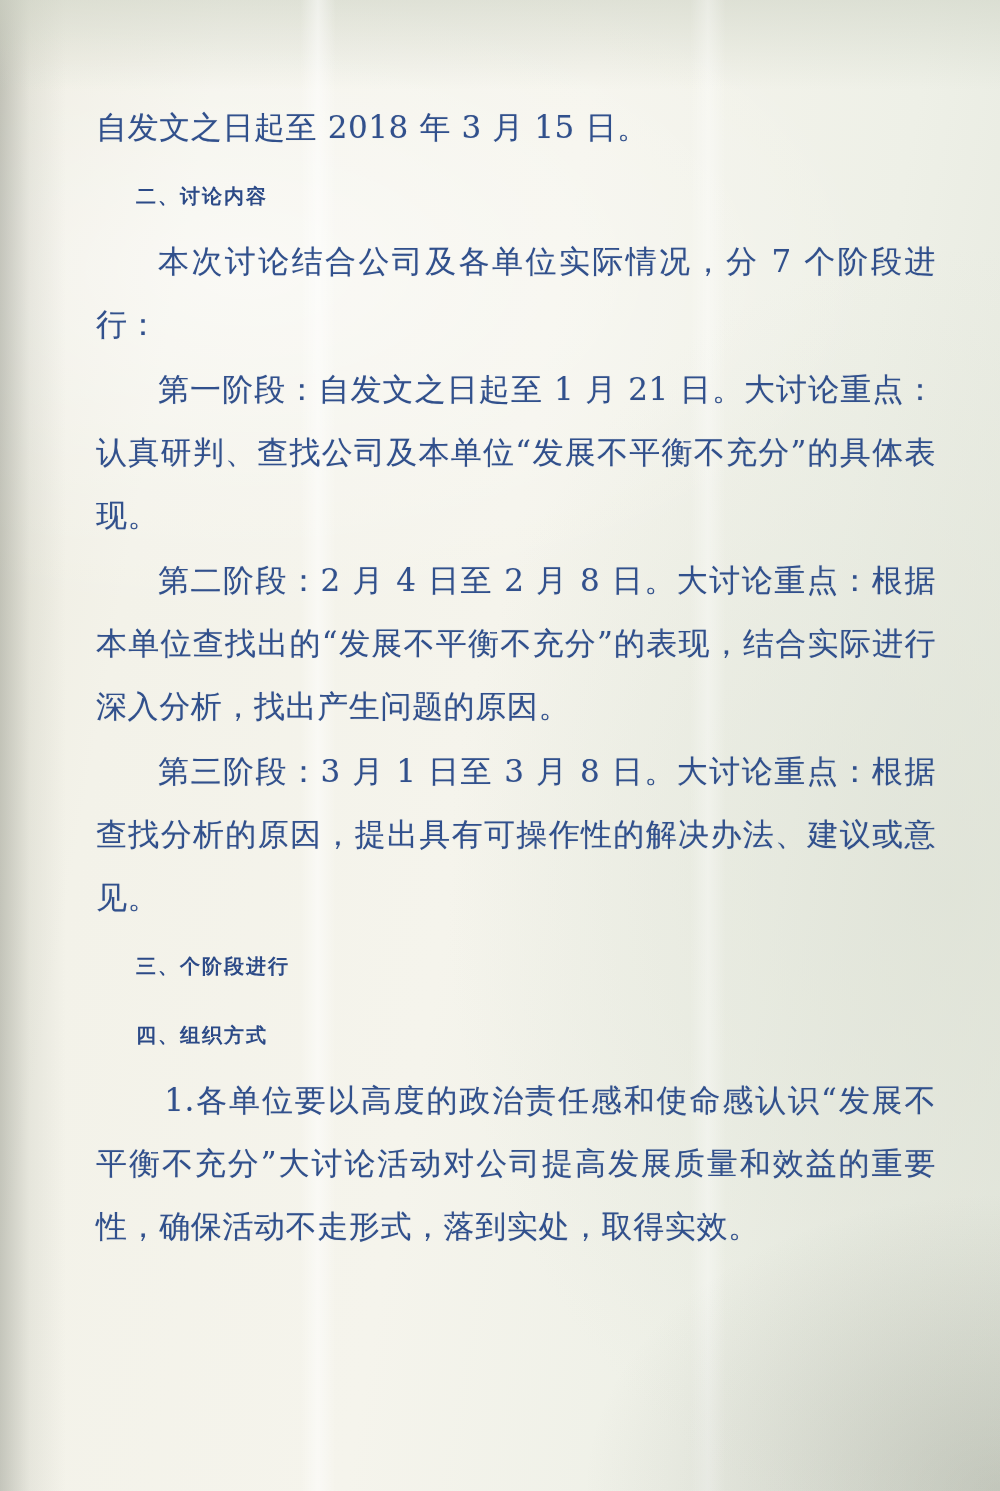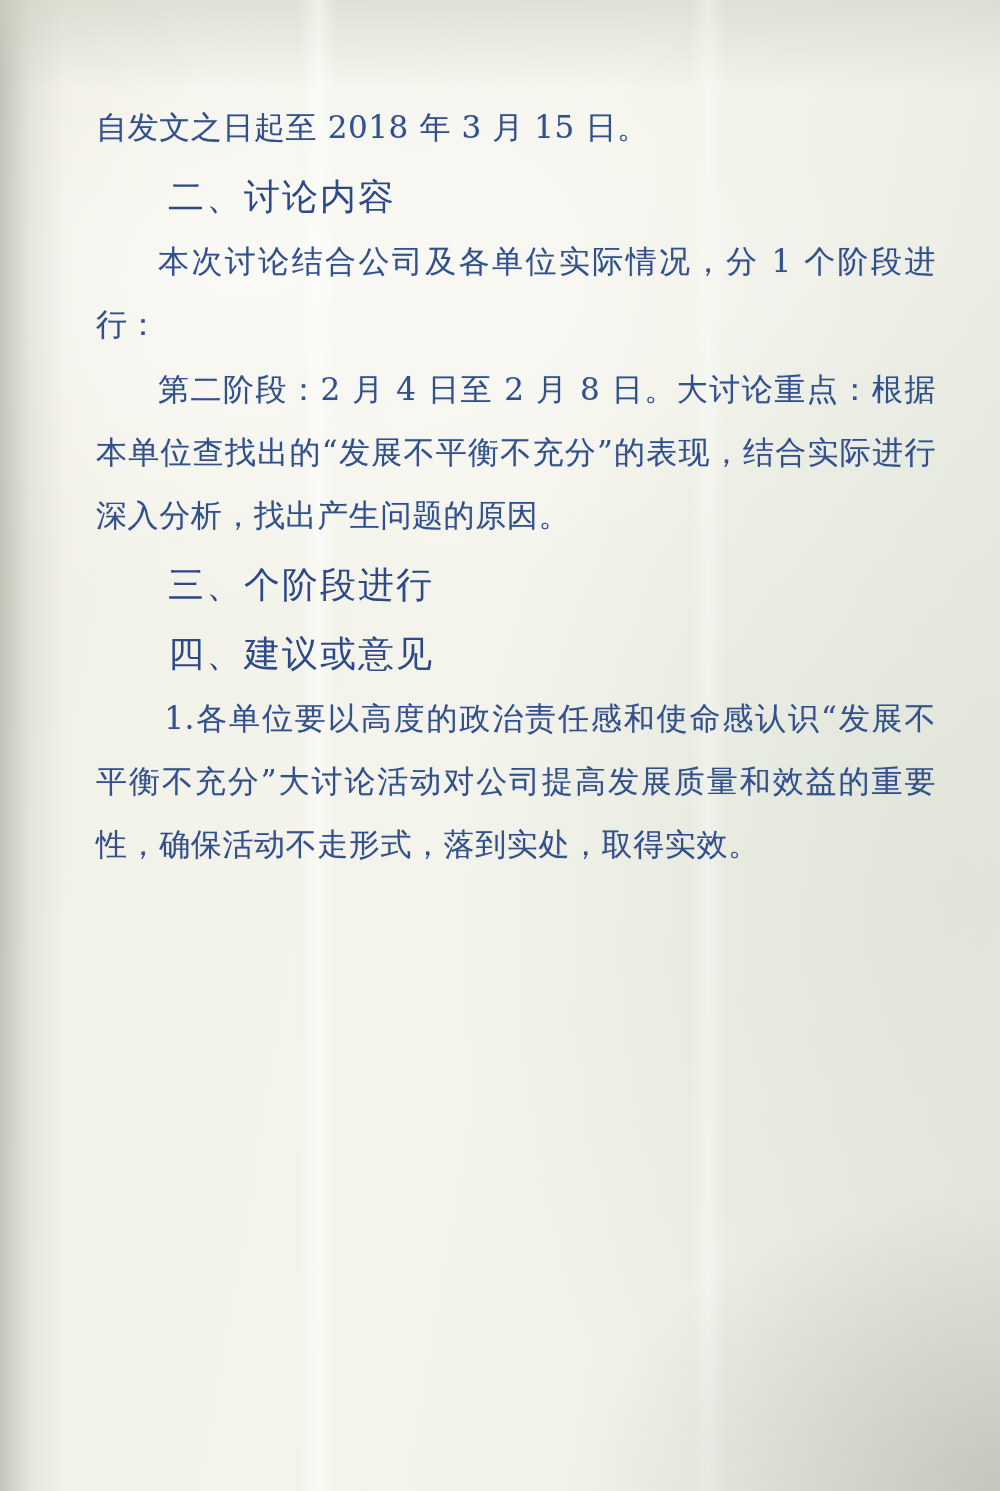--- a/index.html
+++ b/index.html
@@ -76,40 +76,42 @@
   }
   .para {
     margin: 0 0 2px 0;
     text-indent: 2em;
     text-shadow: 0 0 1px rgba(49,80,140,0.25);
   }
   .para.no-indent { text-indent: 0; }
   .heading {
     margin: 6px 0 2px 0;
     text-indent: 2em;
-    font-weight: normal;
-    font-size: 36px;
+    font-weight: bold;
+    font-size: 20px;
     color: #2c4a87;
     letter-spacing: 2px;
   }
   .numbered {
     text-indent: 2.2em;
   }
 </style>
 </head>
 <body>
 
 <div id="page">
   <div class="top-shade"></div>
   <div class="paper-crease crease-a"></div>
   <div class="paper-crease crease-b"></div>
 
   <div id="body-text">
     <p class="para no-indent">自发文之日起至 2018 年 3 月 15 日。</p>
     <p class="heading">二、讨论内容</p>
-    <p class="para">本次讨论结合公司及各单位实际情况，分 1 个阶段进行：</p>
+    <p class="para">本次讨论结合公司及各单位实际情况，分 7 个阶段进行：</p>
+    <p class="para">第一阶段：自发文之日起至 1 月 21 日。大讨论重点：认真研判、查找公司及本单位“发展不平衡不充分”的具体表现。</p>
     <p class="para">第二阶段：2 月 4 日至 2 月 8 日。大讨论重点：根据本单位查找出的“发展不平衡不充分”的表现，结合实际进行深入分析，找出产生问题的原因。</p>
+    <p class="para">第三阶段：3 月 1 日至 3 月 8 日。大讨论重点：根据查找分析的原因，提出具有可操作性的解决办法、建议或意见。</p>
     <p class="heading">三、个阶段进行</p>
-    <p class="heading">四、建议或意见</p>
+    <p class="heading">四、组织方式</p>
     <p class="para numbered">1.各单位要以高度的政治责任感和使命感认识“发展不平衡不充分”大讨论活动对公司提高发展质量和效益的重要性，确保活动不走形式，落到实处，取得实效。</p>
 
   </div>
 </div>
 
 </body></html>

